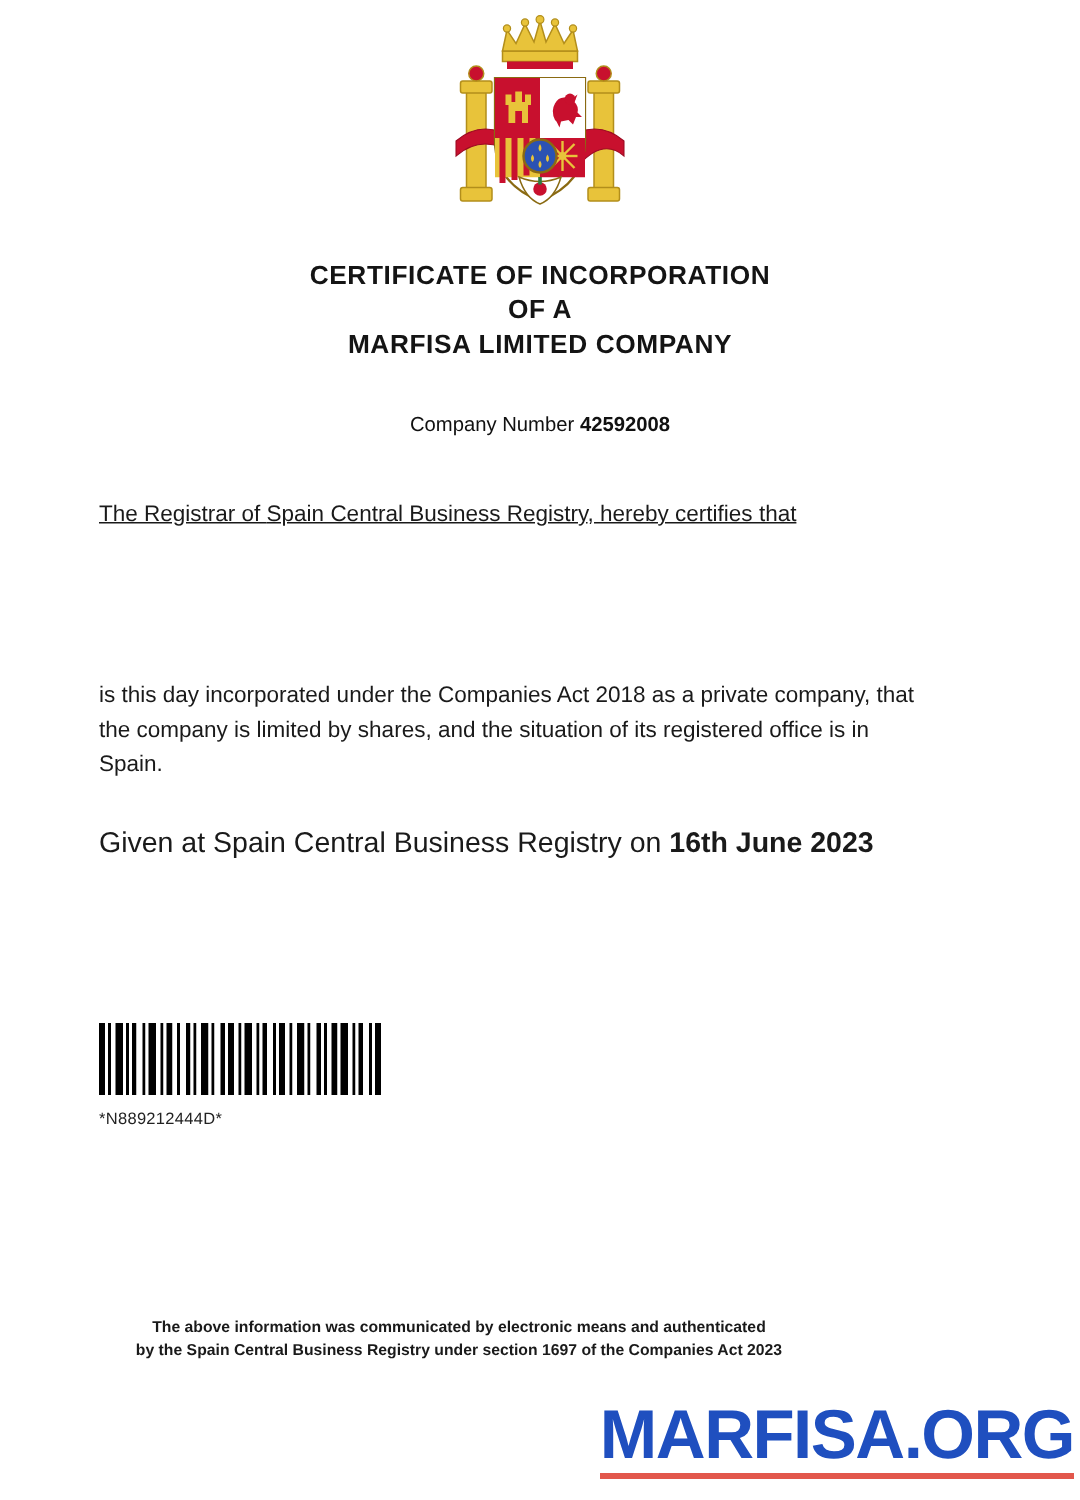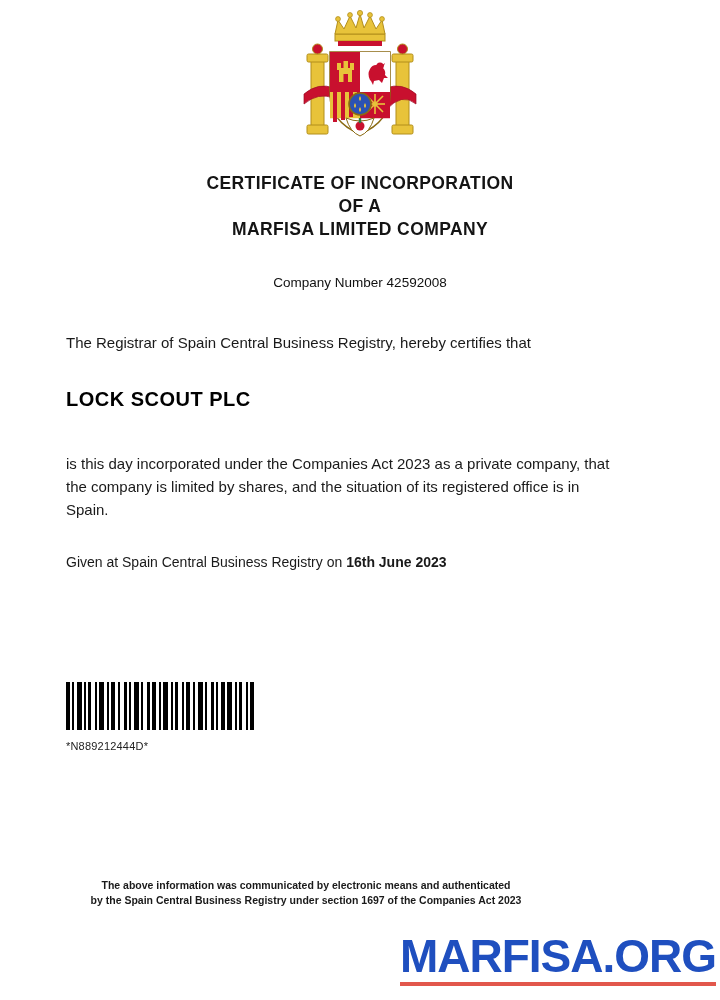--- a/index.html
+++ b/index.html
@@ -57,50 +57,51 @@
 
   .company-number {
     position: absolute;
     left: 0;
     top: 275px;
     width: 720px;
     text-align: center;
     font-size: 13.5px;
     color: #111;
   }
-  .company-number b { font-weight: normal; }
+  .company-number b { font-weight: bold; }
 
   
   .body-col {
     position: absolute;
     left: 66px;
     width: 560px;
   }
   .registrar-line {
     top: 332px;
     font-size: 15px;
     line-height: 21px;
     color: #1a1a1a;
+    text-decoration: underline;
   }
   .company-name {
     top: 388px;
     font-size: 20px;
     font-weight: bold;
     letter-spacing: 0.5px;
     color: #000;
   }
   .incorporation-text {
     top: 452px;
     font-size: 15px;
     line-height: 23px;
     color: #1a1a1a;
   }
   .given-line {
     top: 552px;
-    font-size: 14px;
+    font-size: 19px;
     line-height: 21px;
     color: #1a1a1a;
   }
   .given-line b { font-weight: bold; }
 
   
   .barcode {
     position: absolute;
     left: 66px;
     top: 682px;
@@ -256,23 +257,22 @@
 
   <div class="company-number">
     <span>Company Number</span>
     <b>42592008</b>
   </div>
 
   <div class="body-col registrar-line">
     <span>The Registrar of </span><span>Spain Central Business Registry</span><span>, hereby certifies that</span>
   </div>
 
-  <div class="body-col company-name">LOCK SCOUT PLC</div>
-
-  <div class="body-col incorporation-text">is this day incorporated under the Companies Act 2023 as a private company, that the company is limited by shares, and the situation of its registered office is in Spain.</div>
+
+  <div class="body-col incorporation-text">is this day incorporated under the Companies Act 2018 as a private company, that the company is limited by shares, and the situation of its registered office is in Spain.</div>
 
   <div class="body-col given-line">
     <span>Given at Spain Central Business Registry on </span><b>16th June 2023</b>
   </div>
 
   <div class="barcode">
     <i style="width:4px"></i>
       <i style="width:2px;background:#fff"></i>
     <i style="width:2px"></i>
       <i style="width:3px;background:#fff"></i>

